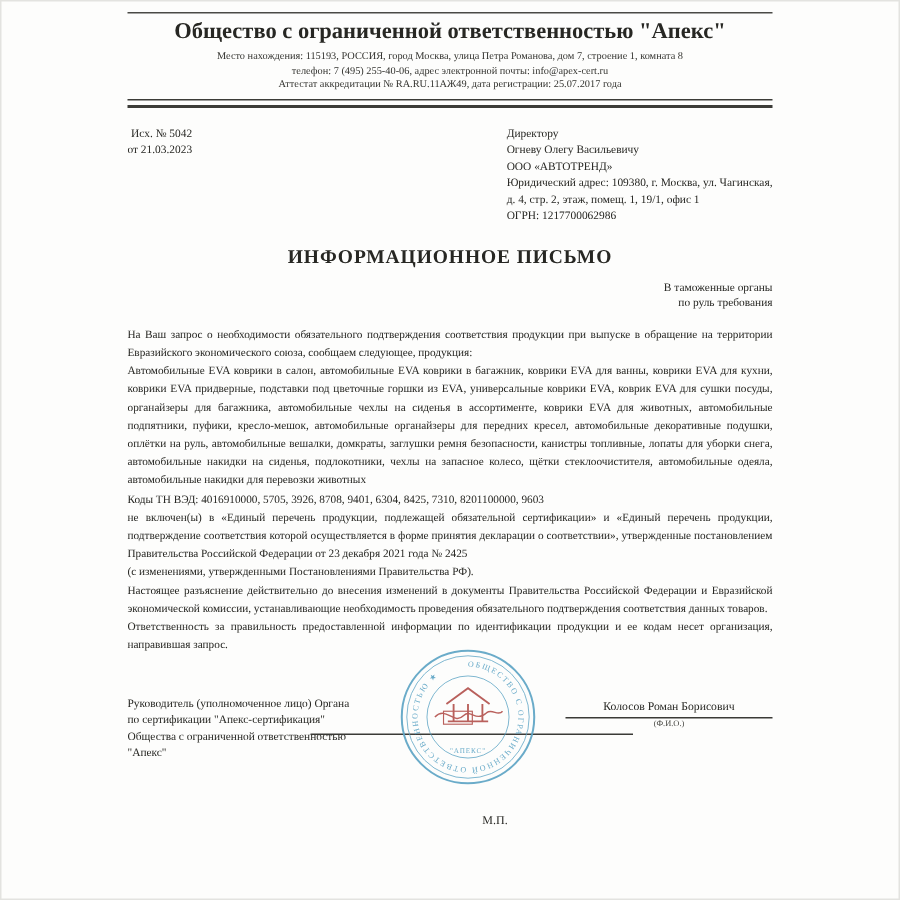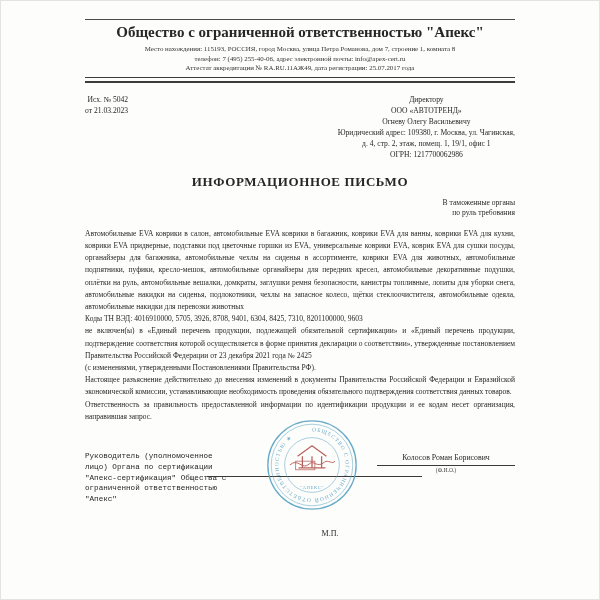--- a/index.html
+++ b/index.html
@@ -4,45 +4,45 @@
 <style>
   html,body{margin:0;padding:0;}
   body{
     width:600px;height:600px;overflow:hidden;
     background:#fdfdfc;
     font-family:"Liberation Serif","DejaVu Serif",serif;
     color:#272723;
     position:relative;
     box-shadow:inset 0 0 0 1px #e3e3e0;
   }
-  .doc{position:absolute;left:85px;top:19px;width:430px;}
+  .doc{position:absolute;left:85px;top:8px;width:430px;}
 
   
   .lh-topline{border-top:1px solid #4a4a46;margin-bottom:3px;}
   .lh-name{text-align:center;font-weight:bold;font-size:15px;line-height:18px;margin:2px 0 3px 0;}
   .lh-small{text-align:center;font-size:6.9px;line-height:9.6px;color:#33332f;}
   .lh-rule{margin-top:4px;height:3px;border-top:1px solid #3c3c38;border-bottom:2px solid #3c3c38;}
 
   
   .ref-row{display:flex;justify-content:space-between;margin-top:11px;font-size:7.6px;line-height:11px;}
   .ref-left{text-align:right;}
-  .ref-right{text-align:center;}
+  .ref-right{text-align:left;}
 
   .doc-title{text-align:center;font-weight:bold;font-size:13px;letter-spacing:.6px;margin-top:14px;}
 
   .note{margin-top:8px;font-size:7.6px;line-height:10.5px;text-align:right;}
 
   .body-block{margin-top:9px;font-size:7.5px;line-height:12.2px;text-align:justify;}
   .body-block p{margin:0;}
   .codes{text-align:left;}
   .gap-top{margin-top:10px;}
 
   
   .sig-row{position:relative;margin-top:8px;height:96px;}
-  .sig-left{position:absolute;left:0;top:20px;width:152px;font-size:7.6px;line-height:10.8px;font-family:Liberation Mono, monospace;}
+  .sig-left{position:absolute;left:0;top:20px;width:152px;font-size:7.6px;line-height:10.8px;}
   .sig-mid{position:absolute;left:152px;top:0;width:150px;height:96px;}
   .sig-line{position:absolute;left:-30px;top:45px;width:215px;height:1px;background:#3a3a36;}
   .stamp-wrap{position:absolute;left:27px;top:-14px;width:96px;height:96px;}
   .sig-right{position:absolute;right:0;top:22px;width:138px;text-align:center;}
   .sig-name{font-size:7.8px;line-height:10px;padding-bottom:2px;border-bottom:1px solid #3a3a36;}
   .sig-caption{font-size:5.6px;color:#44443f;margin-top:1px;}
   .mp{margin-left:170px;width:150px;text-align:center;font-size:8px;margin-top:2px;}
 </style>
 </head>
 <body>
@@ -56,36 +56,37 @@
   <div class="lh-small">Аттестат аккредитации № RA.RU.11АЖ49, дата регистрации: 25.07.2017 года</div>
   <div class="lh-rule"></div>
 
   <div class="ref-row">
     <div class="ref-left">
       <div>Исх. № 5042</div>
       <div>от 21.03.2023</div>
     </div>
     <div class="ref-right">
       <div>Директору</div>
+      <div>Огневу Олегу Васильевичу</div>
       <div>ООО «АВТОТРЕНД»</div>
-      <div>Огневу Олегу Васильевичу</div>
       <div>Юридический адрес: 109380, г. Москва, ул. Чагинская,</div>
       <div>д. 4, стр. 2, этаж, помещ. 1, 19/1, офис 1</div>
       <div>ОГРН: 1217700062986</div>
     </div>
   </div>
 
   <div class="doc-title">ИНФОРМАЦИОННОЕ ПИСЬМО</div>
 
   <div class="note">
     <div>В таможенные органы</div>
     <div>по руль требования</div>
   </div>
 
   <div class="body-block">
+    <p>На Ваш запрос о необходимости обязательного подтверждения соответствия продукции при выпуске в обращение на территории Евразийского экономического союза, сообщаем следующее, продукция:</p>
     <p>Автомобильные EVA коврики в салон, автомобильные EVA коврики в багажник, коврики EVA для ванны, коврики EVA для кухни, коврики EVA придверные, подставки под цветочные горшки из EVA, универсальные коврики EVA, коврик EVA для сушки посуды, органайзеры для багажника, автомобильные чехлы на сиденья в ассортименте, коврики EVA для животных, автомобильные подпятники, пуфики, кресло-мешок, автомобильные органайзеры для передних кресел, автомобильные декоративные подушки, оплётки на руль, автомобильные вешалки, домкраты, заглушки ремня безопасности, канистры топливные, лопаты для уборки снега, автомобильные накидки на сиденья, подлокотники, чехлы на запасное колесо, щётки стеклоочистителя, автомобильные одеяла, автомобильные накидки для перевозки животных</p>
     <p class="codes">Коды ТН ВЭД: 4016910000, 5705, 3926, 8708, 9401, 6304, 8425, 7310, 8201100000, 9603</p>
     <p>не включен(ы) в «Единый перечень продукции, подлежащей обязательной сертификации» и «Единый перечень продукции, подтверждение соответствия которой осуществляется в форме принятия декларации о соответствии», утвержденные постановлением Правительства Российской Федерации от 23 декабря 2021 года № 2425</p>
     <p class="codes">(с изменениями, утвержденными Постановлениями Правительства РФ).</p>
     <p class="gap-top">Настоящее разъяснение действительно до внесения изменений в документы Правительства Российской Федерации и Евразийской экономической комиссии, устанавливающие необходимость проведения обязательного подтверждения соответствия данных товаров.</p>
     <p>Ответственность за правильность предоставленной информации по идентификации продукции и ее кодам несет организация, направившая запрос.</p>
   </div>
 
   <div class="sig-row">
     <div class="sig-left">Руководитель (уполномоченное лицо) Органа по сертификации "Апекс-сертификация" Общества с ограниченной ответственностью "Апекс"</div>

